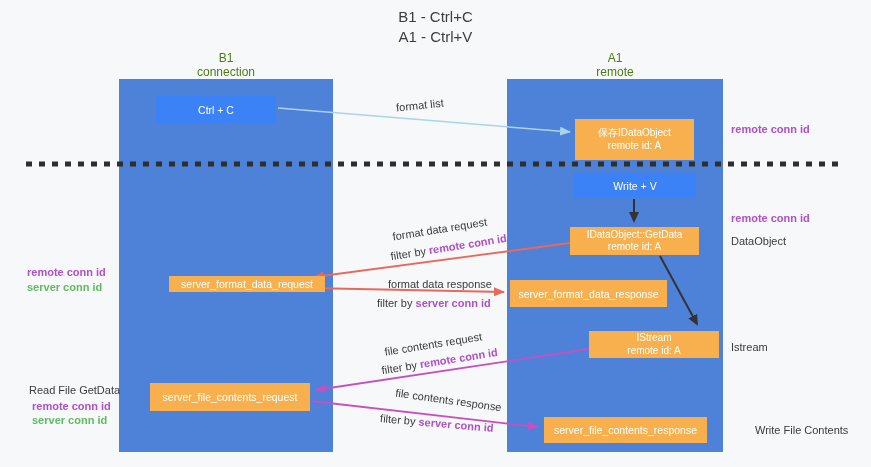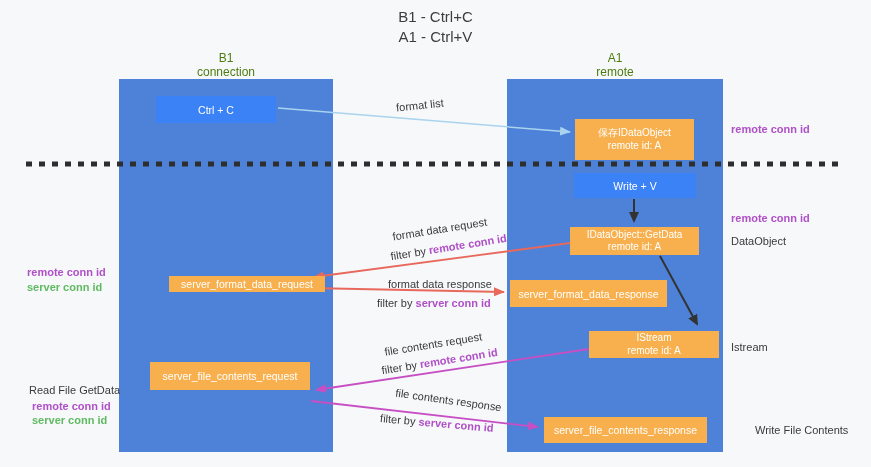--- a/index.html
+++ b/index.html
@@ -112,21 +112,21 @@
     </div>
 
     <div class="box orange" style="left:152px; top:276px; width:156px; height:16px;margin-left:17px;">
       <div class="single">server_format_data_request</div>
     </div>
 
     <div class="box orange" style="left:510px; top:280px; width:157px; height:27px;">
       <div class="single">server_format_data_response</div>
     </div>
 
-    <div class="box orange" style="left:150px; top:362px; width:160px; height:28px;justify-content:center;">
+    <div class="box orange" style="left:150px; top:383px; width:160px; height:28px;justify-content:center;">
       <div class="single">server_file_contents_request</div>
     </div>
 
     <div class="box orange" style="left:544px; top:417px; width:163px; height:26px;">
       <div class="single">server_file_contents_response</div>
     </div>
 
     <div class="lbl tilt-up6" style="left:396px; top:99px;">format list</div>
 
     <div class="lbl tilt-up" style="left:392px; top:223px;">format data request</div>

